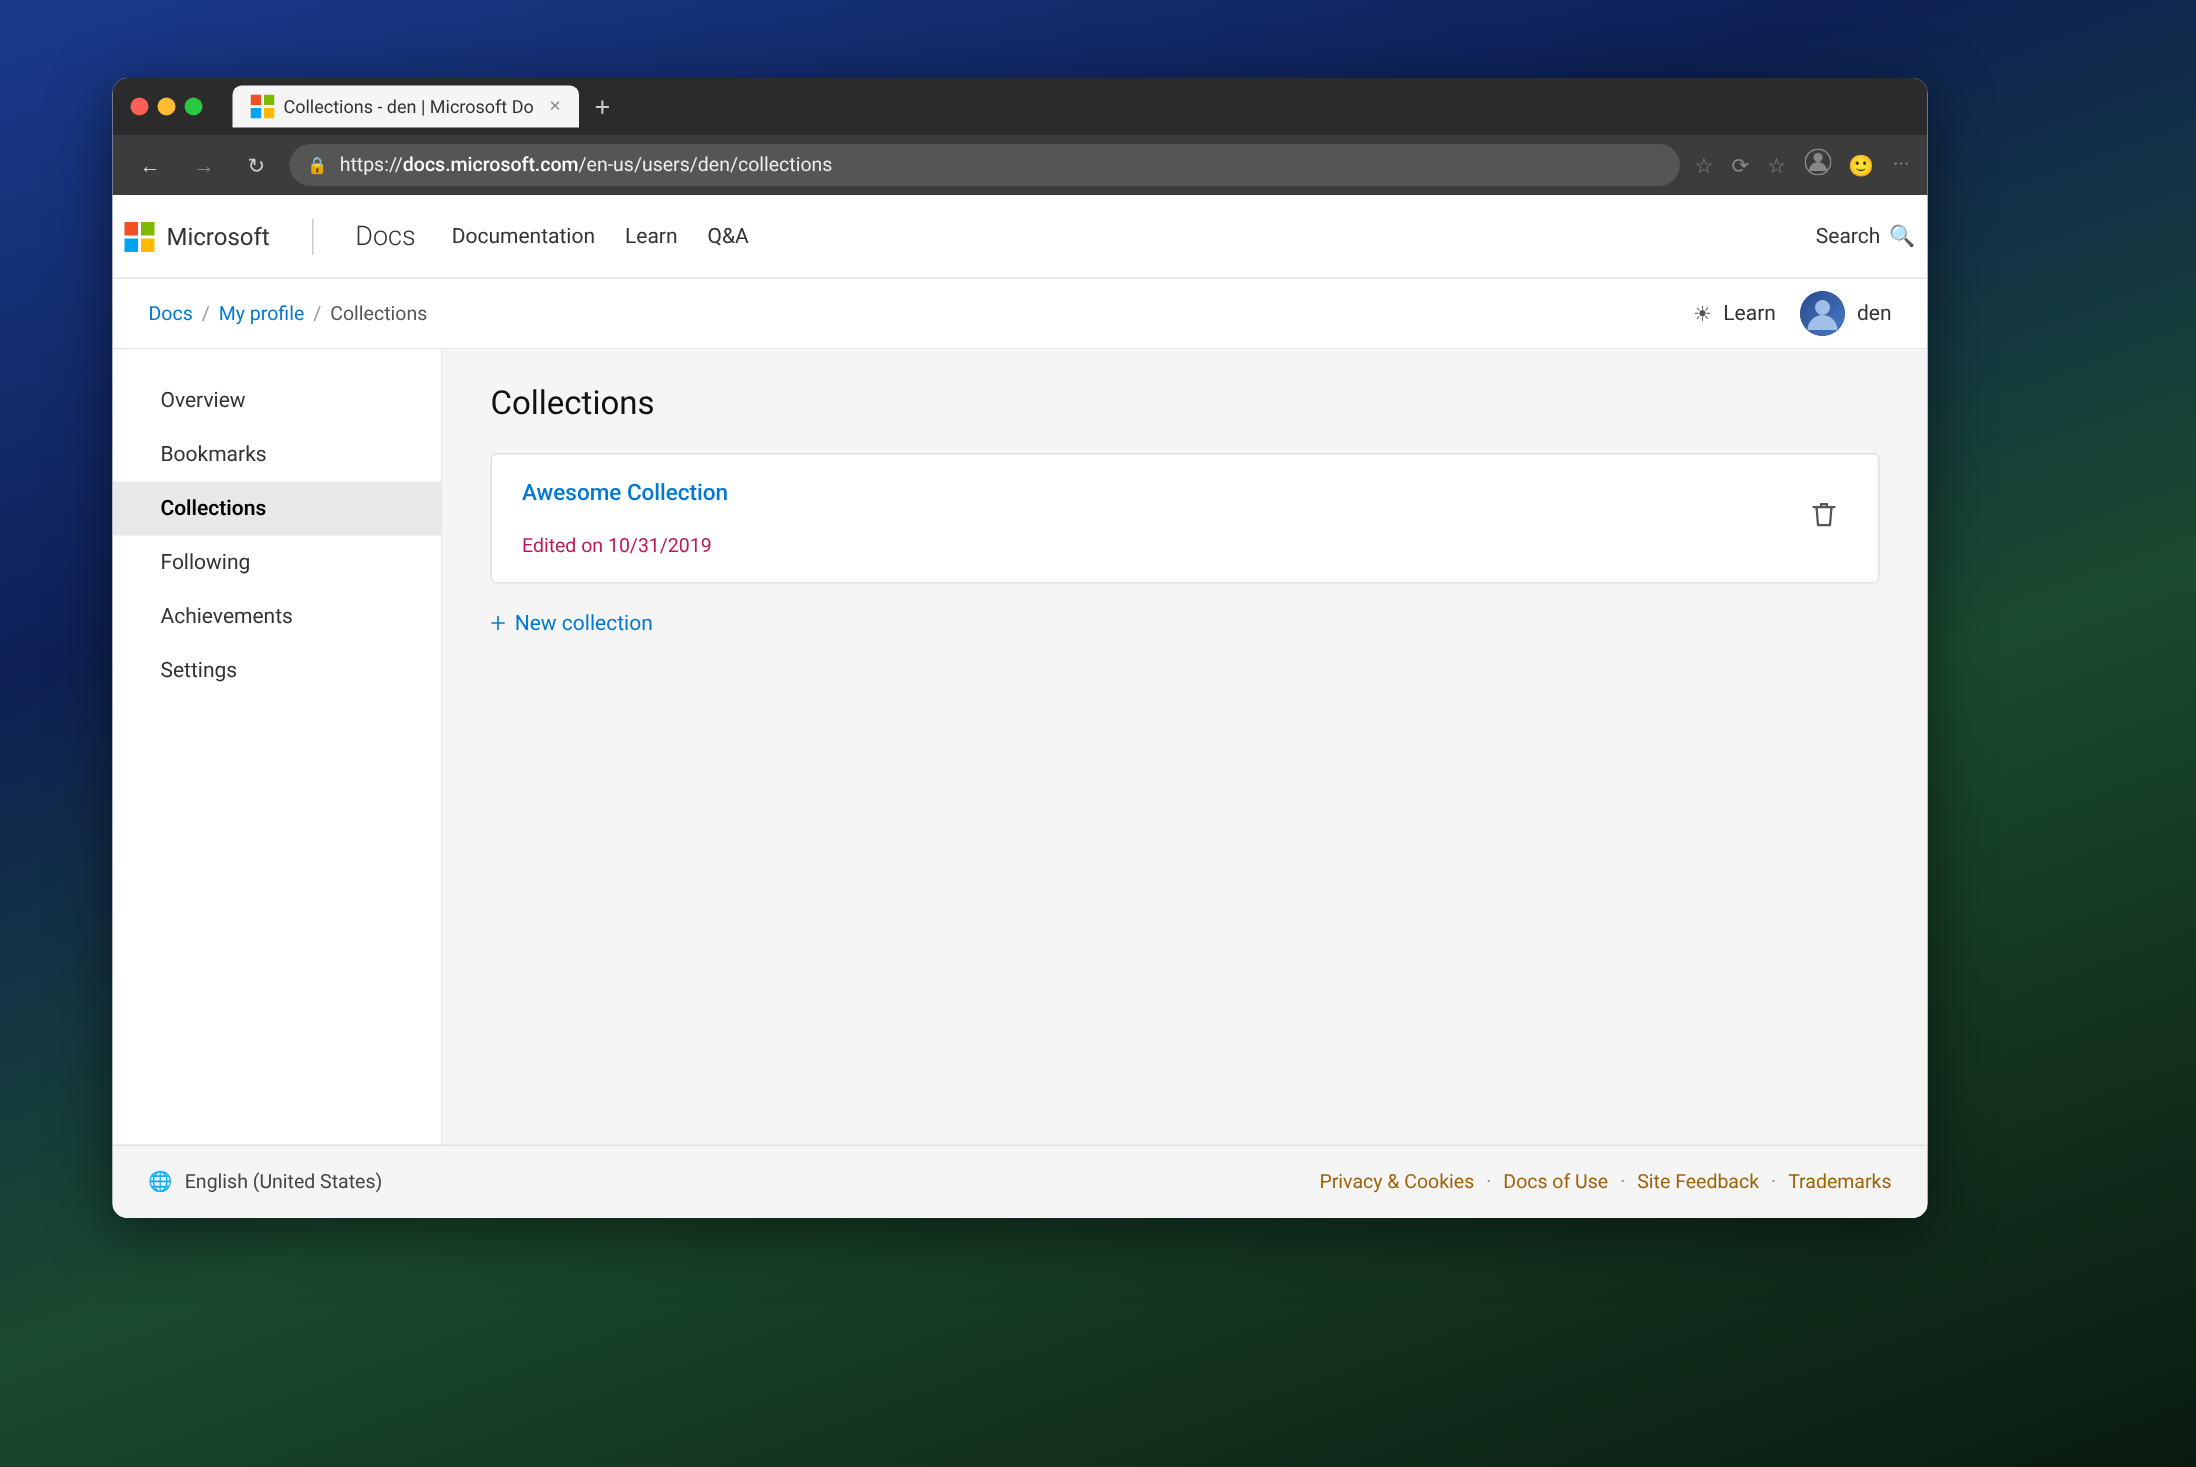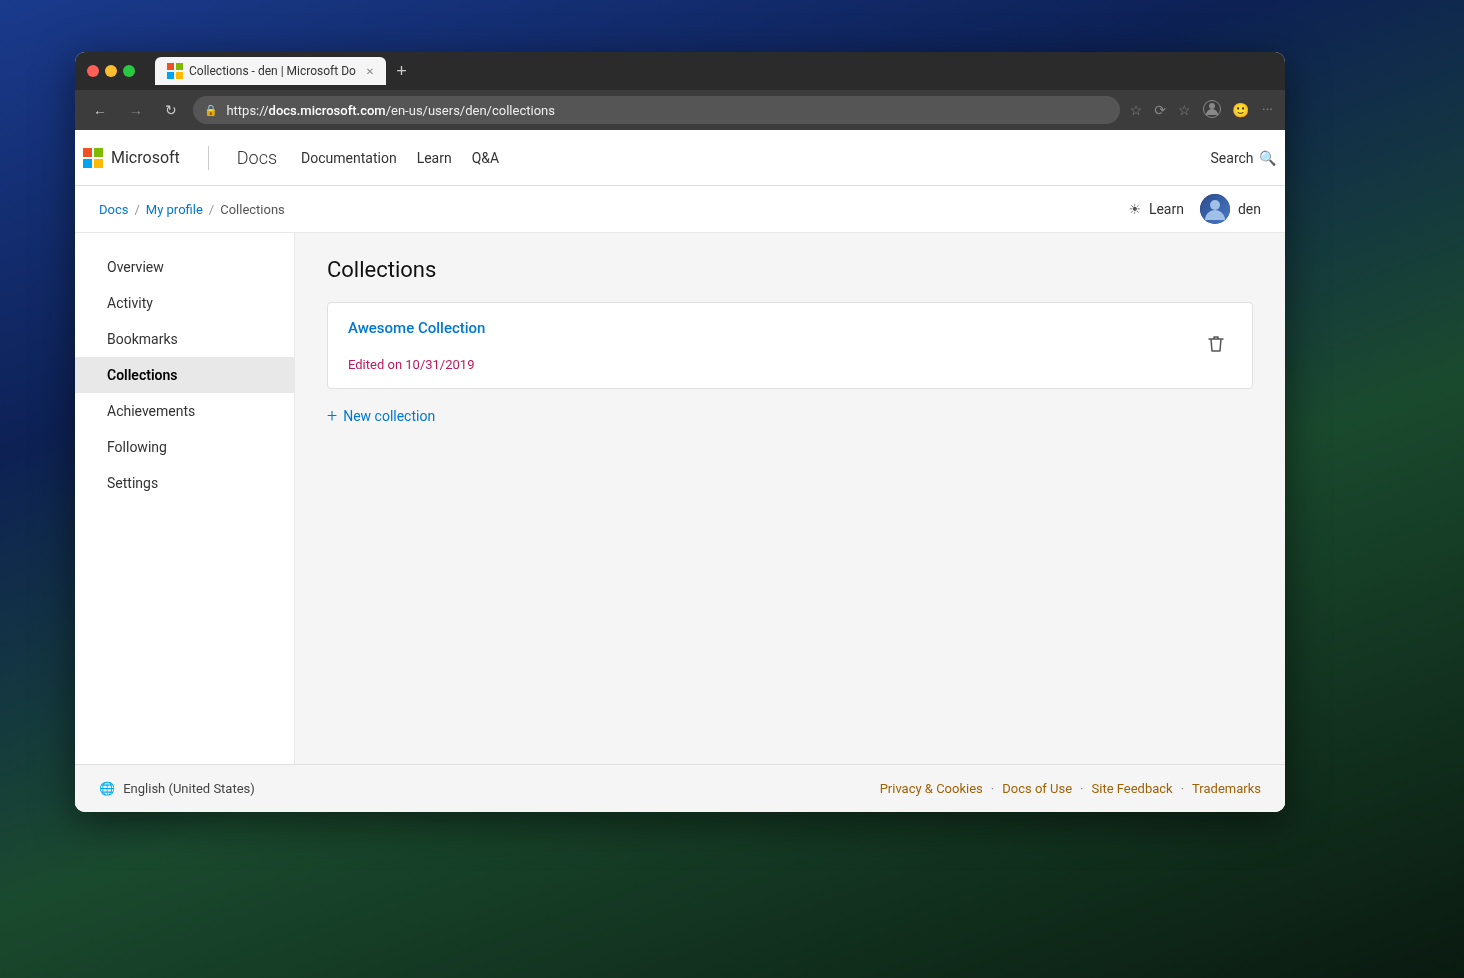--- a/index.html
+++ b/index.html
@@ -472,25 +472,24 @@
           </div>
           <span style="font-size:14px;color:#333;">den</span>
         </div>
       </div>
     </div>
 
     <div class="main-content">
 
       <nav class="sidebar">
         <span class="sidebar-item">Overview</span>
-        <span class="sidebar-item">Activity</span>
         <span class="sidebar-item">Bookmarks</span>
         <span class="sidebar-item active">Collections</span>
+        <span class="sidebar-item">Following</span>
         <span class="sidebar-item">Achievements</span>
-        <span class="sidebar-item">Following</span>
         <span class="sidebar-item">Settings</span>
       </nav>
 
       <div class="content-area">
         <h1 class="page-title">Collections</h1>
 
         <div class="collection-card">
           <div>
             <div class="collection-name">Awesome Collection</div>
             <div class="collection-edited">Edited on 10/31/2019</div>

